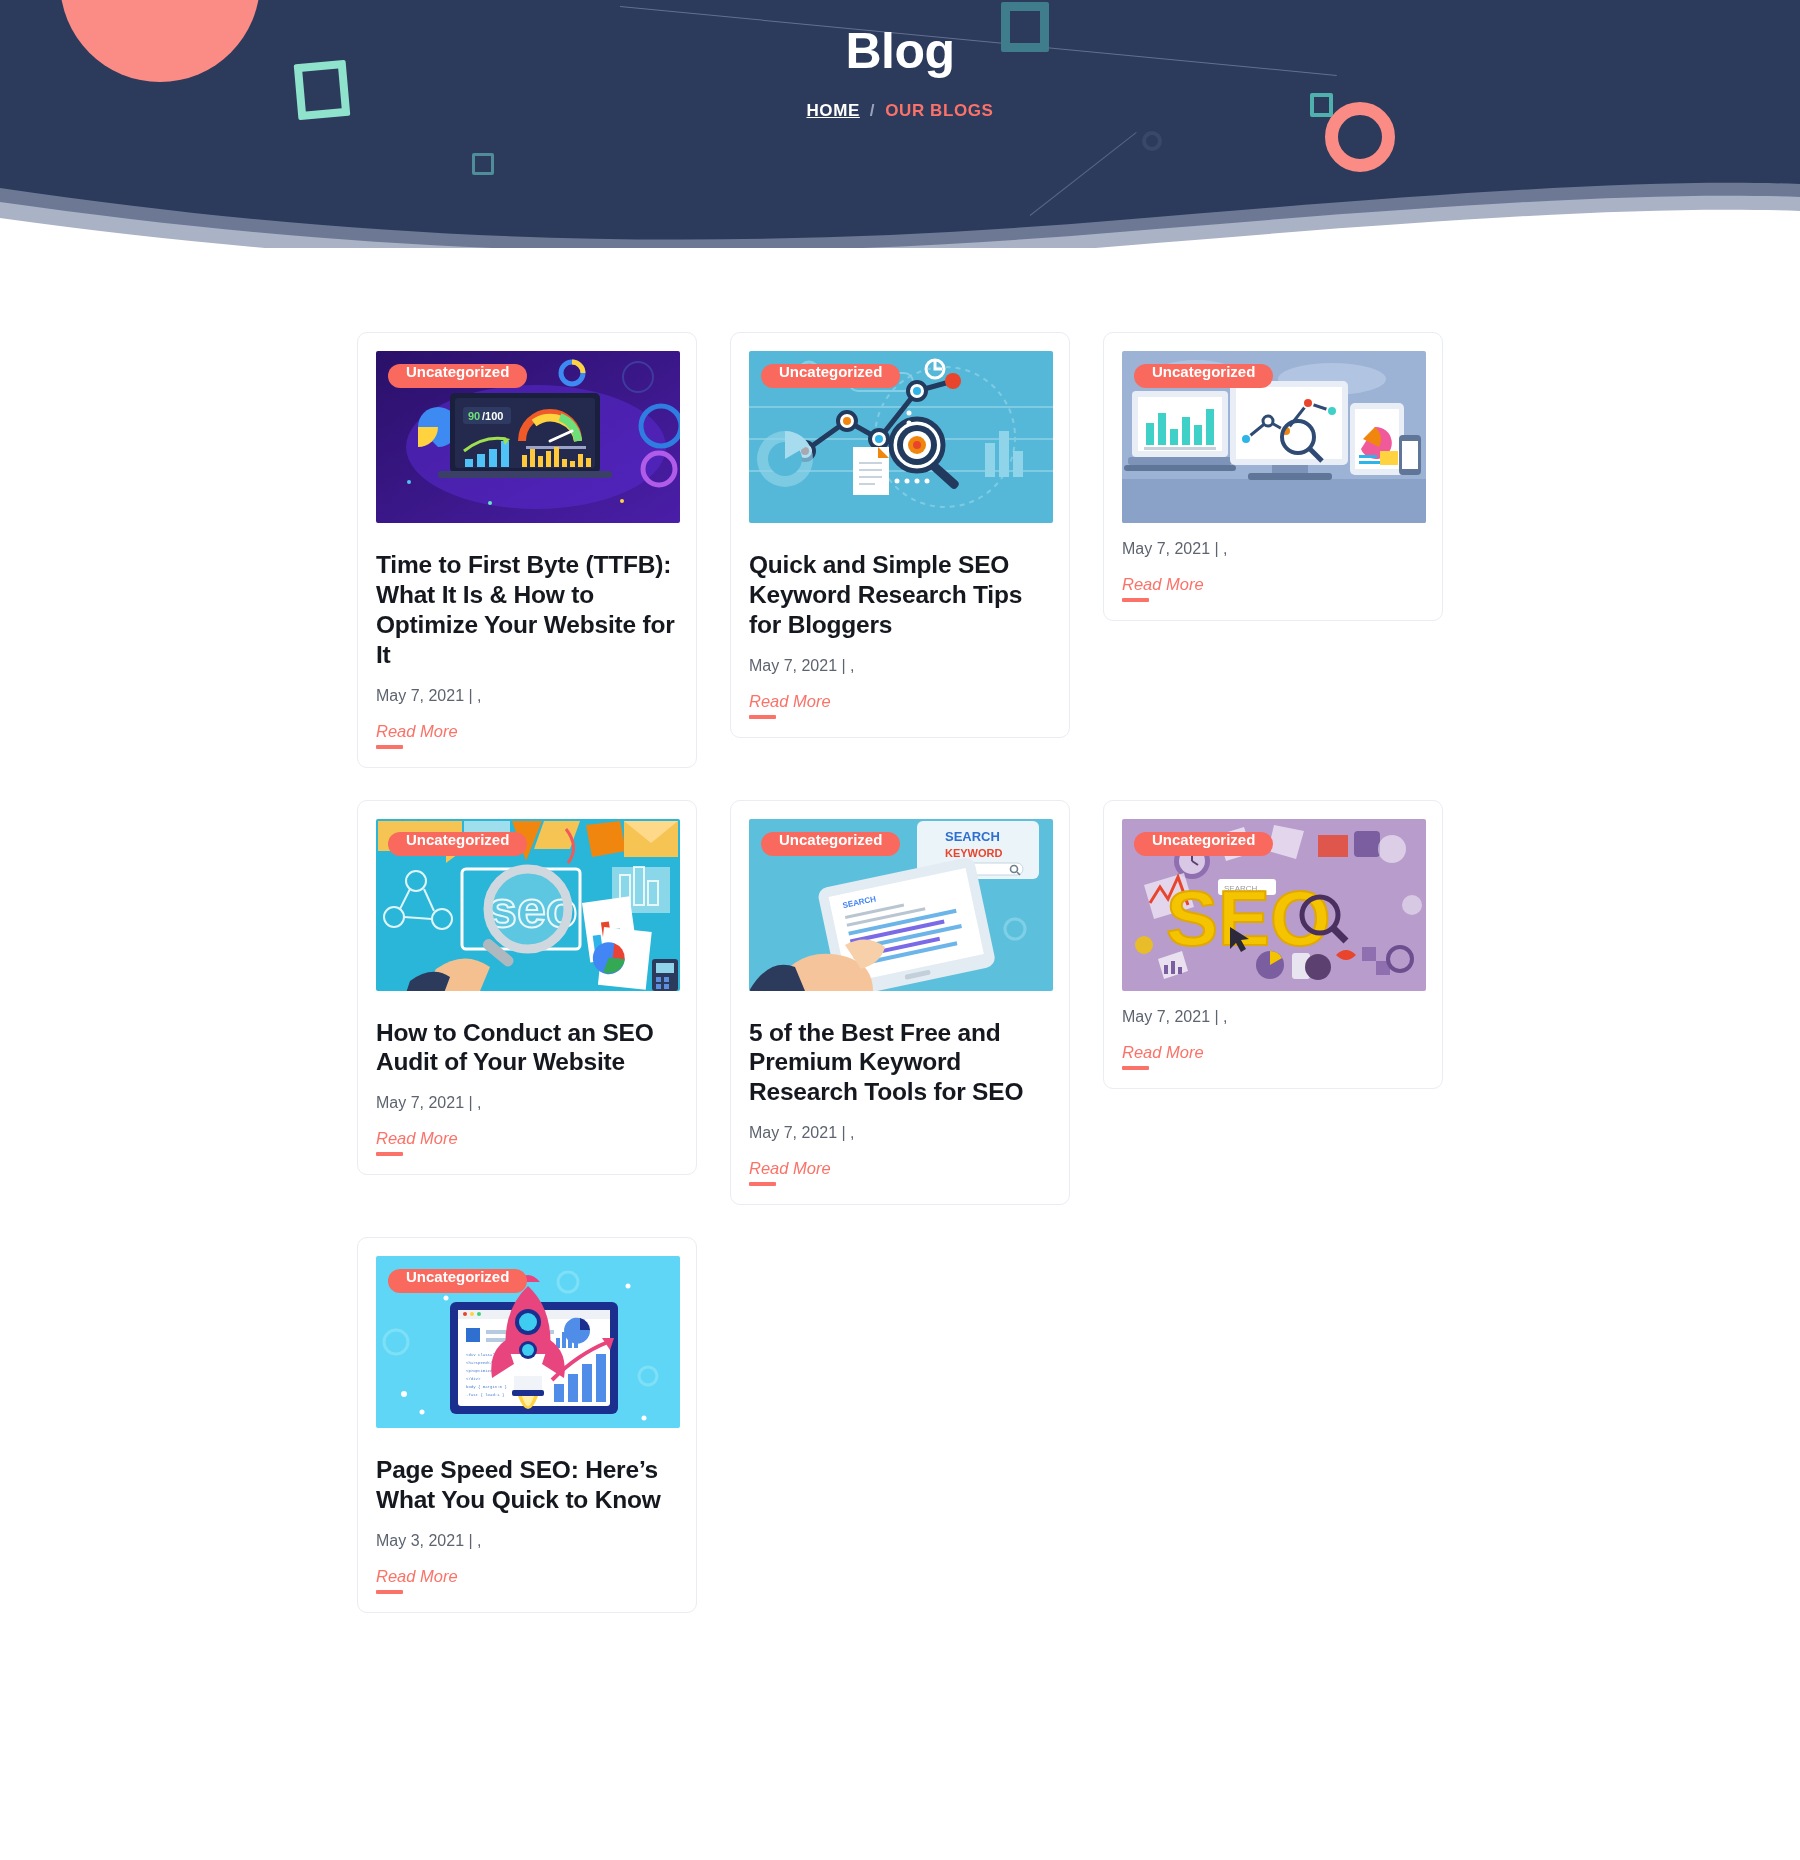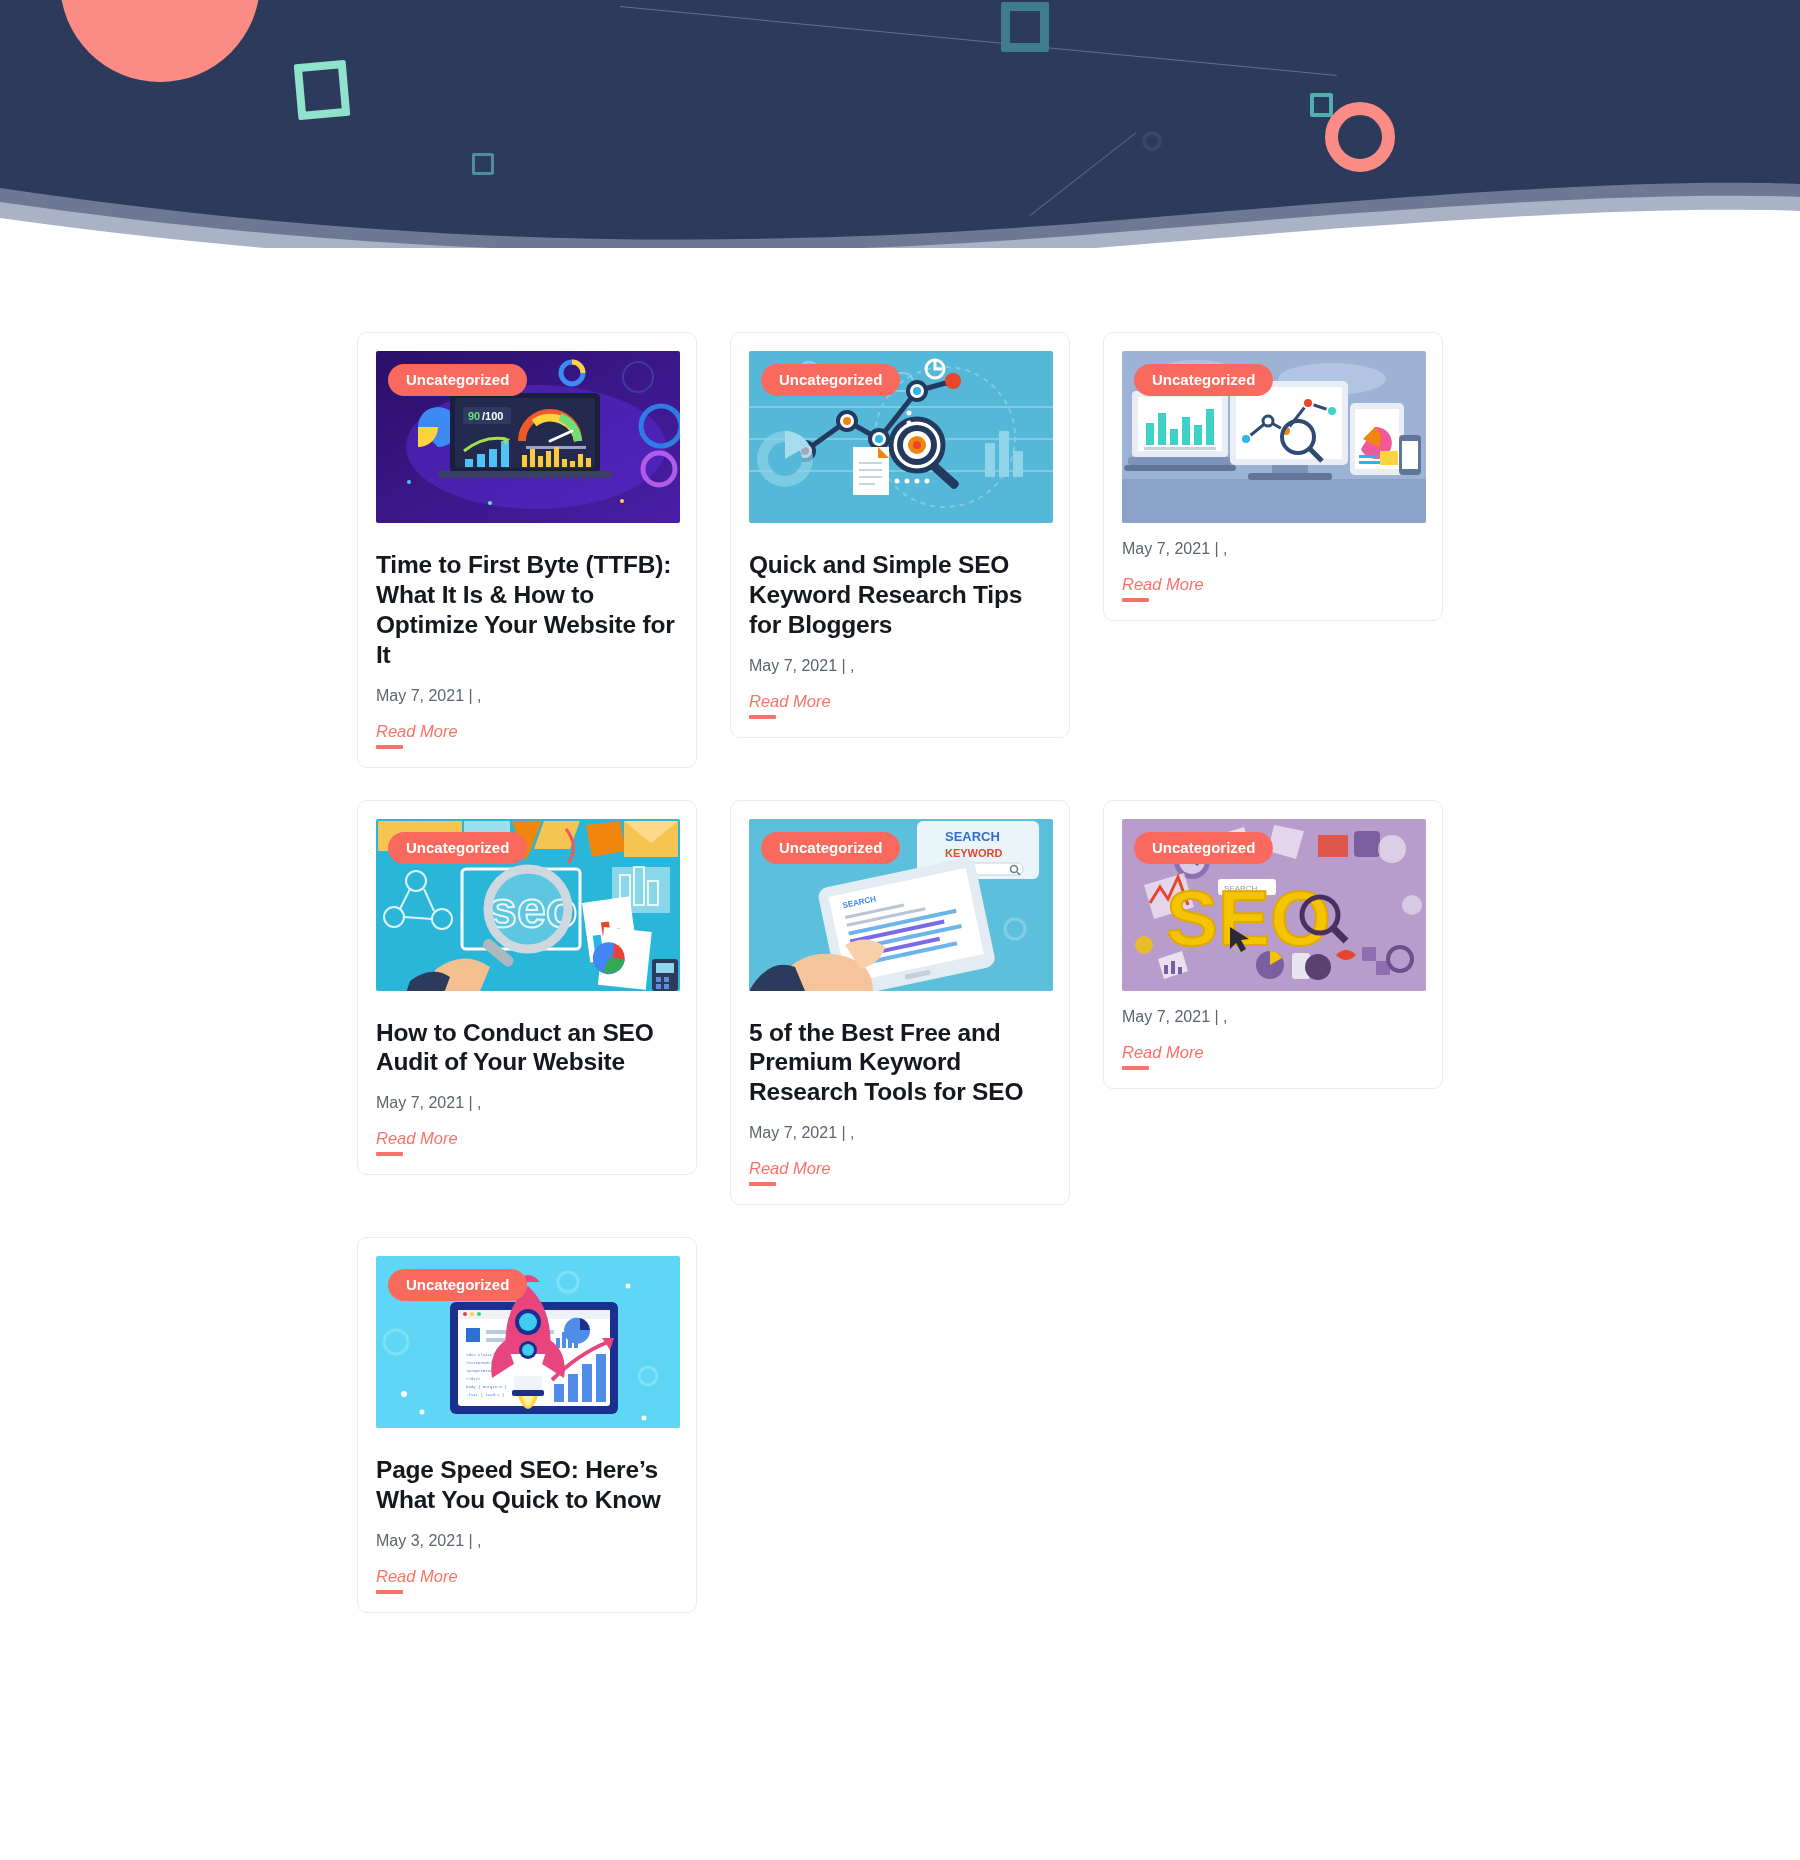--- a/index.html
+++ b/index.html
@@ -136,21 +136,21 @@
   .thumb svg { display: block; width: 100%; height: 100%; }
   .cat-badge {
     position: absolute;
     left: 12px;
     top: 13px;
     background: #f9695d;
     color: #ffffff;
     font-size: 15px;
     font-weight: bold;
     border-radius: 20px;
-    padding: 8px 18px 9px;
+    padding: 0 18px 9px;
     line-height: 1;
     white-space: nowrap;
     z-index: 3;
   }
   .card-title {
     margin-top: 27px;
     color: #15181f;
     font-size: 24.5px;
     font-weight: bold;
     line-height: 1.22;
@@ -188,20 +188,26 @@
   <div class="sh pink-blob"></div>
   <div class="sh line1"></div>
   <div class="sh line2"></div>
   <div class="sh sq-mint"></div>
   <div class="sh sq-small-mint"></div>
   <div class="sh sq-teal-big"></div>
   <div class="sh dot-faint"></div>
   <div class="sh sq-teal-small"></div>
   <div class="sh ring-pink"></div>
 
+  <div class="hero-inner">
+    <h1 class="page-title">Blog</h1>
+    <div class="breadcrumb">
+      <a href="#" class="crumb-home">HOME</a><span class="crumb-sep">/</span><span class="crumb-current">OUR BLOGS</span>
+    </div>
+  </div>
 
   <svg class="wave" viewBox="0 0 1800 90" preserveAspectRatio="none">
     <path d="M0,30 C420,92 760,92 1120,62 C1420,37 1640,20 1800,26 L1800,90 L0,90 Z" fill="#6d7894"></path>
     <path d="M0,44 C420,104 760,104 1120,74 C1420,49 1640,33 1800,39 L1800,90 L0,90 Z" fill="#aab2c6"></path>
     <path d="M0,60 C420,118 760,118 1120,88 C1420,63 1640,47 1800,53 L1800,90 L0,90 Z" fill="#ffffff"></path>
   </svg>
 </div>
 
 <div class="content">
   <div class="grid">

